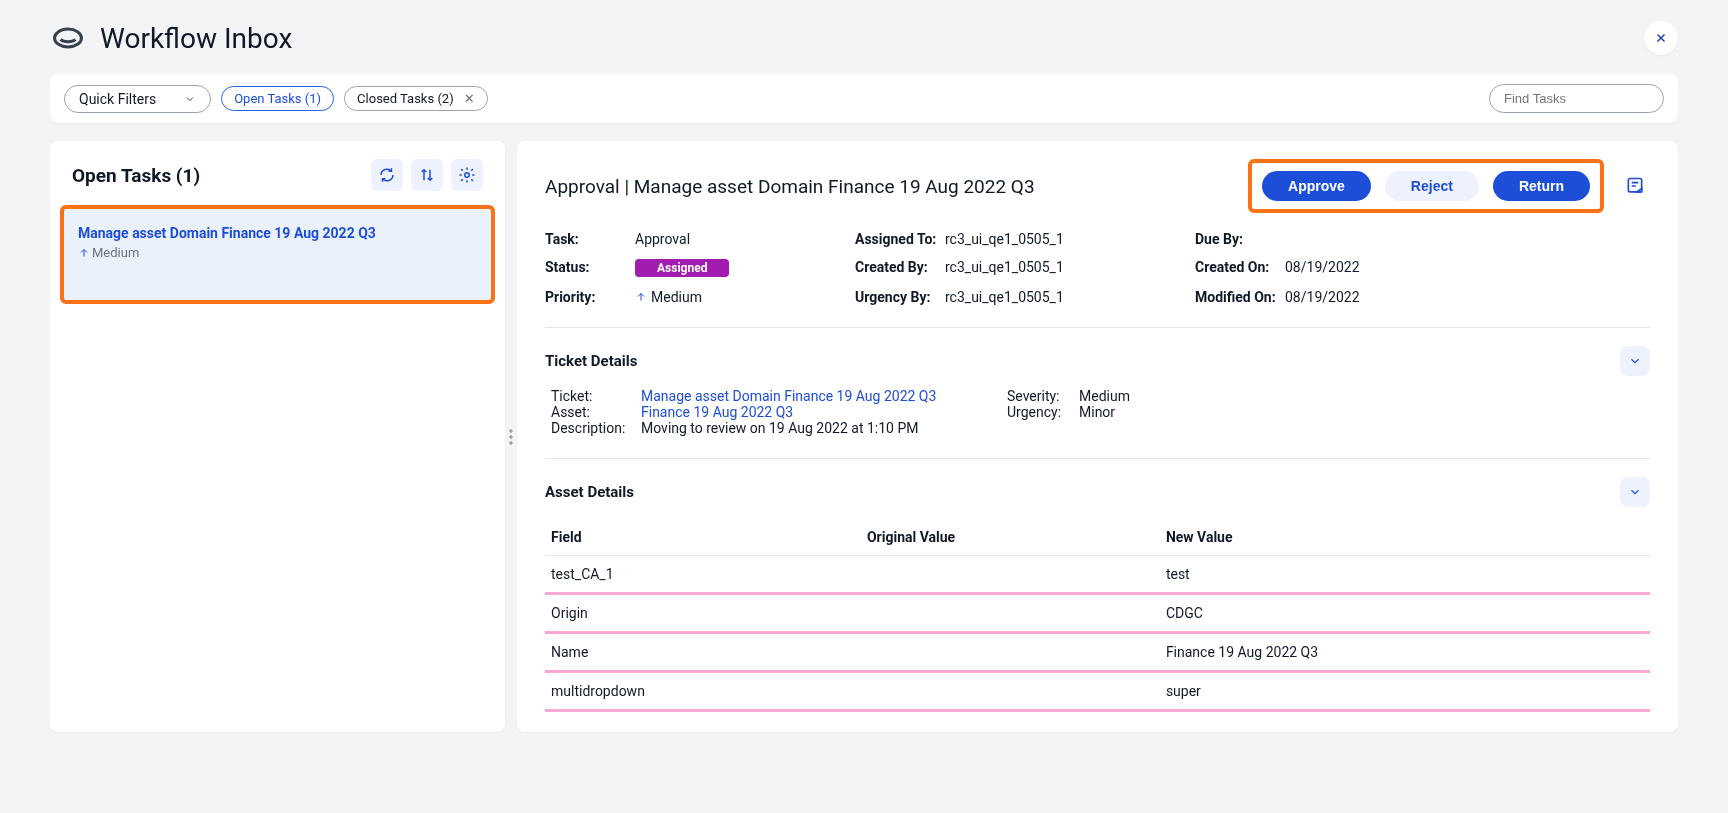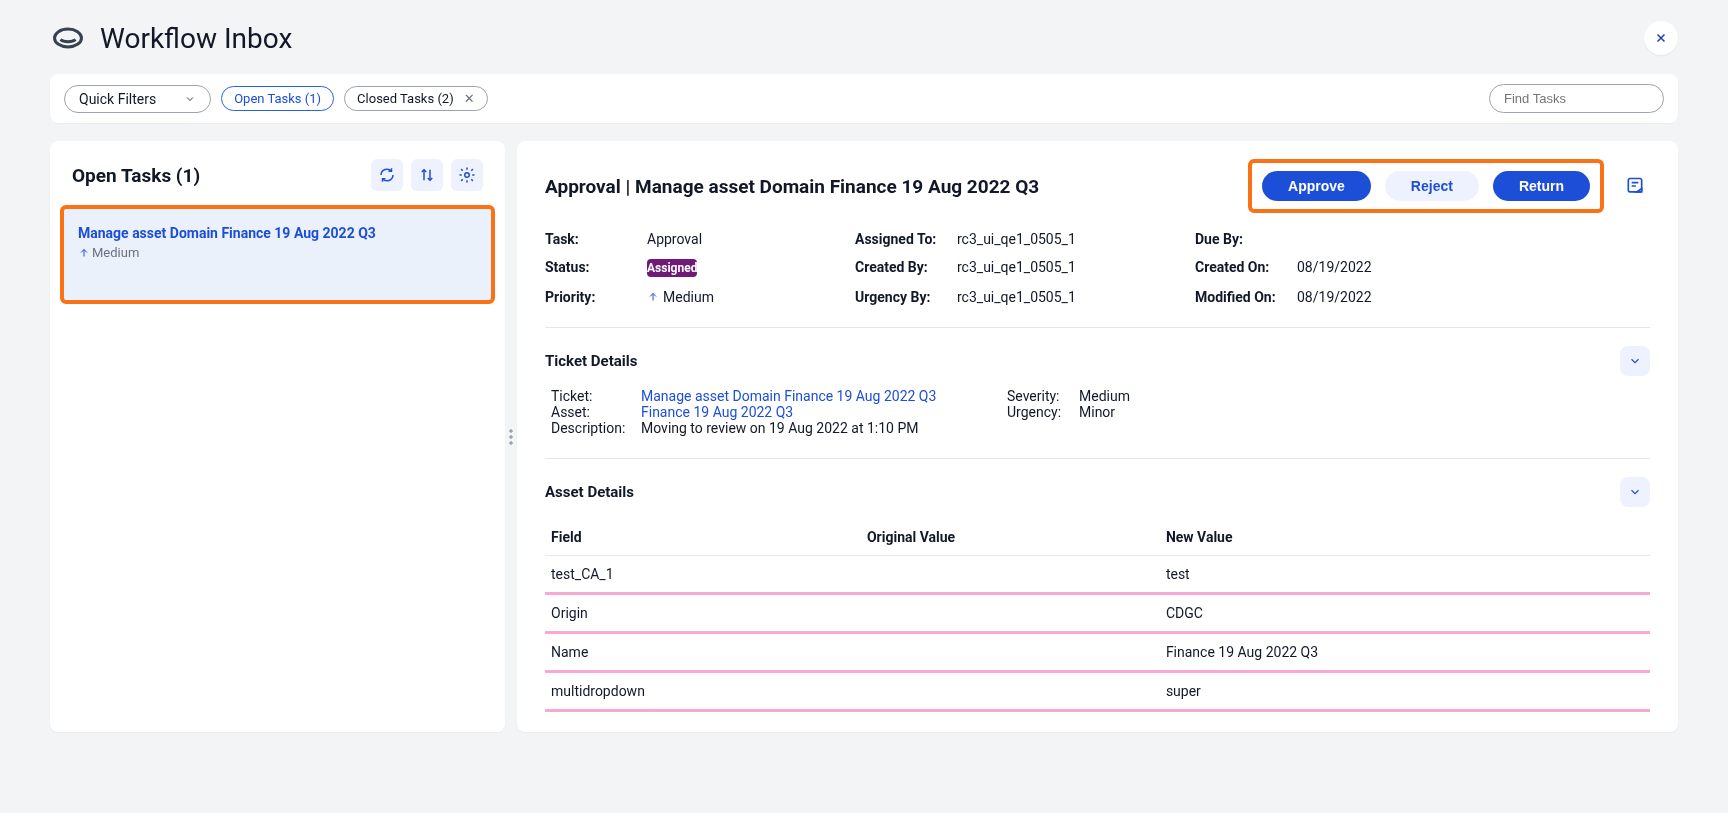--- a/index.html
+++ b/index.html
@@ -28,36 +28,36 @@
   .icon-btn svg { width:18px; height:18px; stroke:#1d4ed8; fill:none;}
   .task-card { margin:0 10px; border:4px solid #f97316; border-radius:6px; padding:16px 14px 40px 14px; background:#eaf1fb; cursor:pointer;}
   .task-card-title { color:#1d4ed8; font-weight:700; font-size:14px; margin-bottom:4px;}
   .priority-row { display:flex; align-items:center; gap:2px; color:#6b7280; font-size:13px;}
   .priority-row svg { width:12px; height:12px; stroke:#1d4ed8;}
   .gutter { display:flex; align-items:center; justify-content:center;}
   .gutter svg { width:6px; stroke:#9ca3af; fill:#9ca3af;}
   .right-panel { padding:0; position:relative; }
   .right-inner { padding:18px 0 0 0; }
   .right-head { display:flex; align-items:center; padding:0 28px 16px 28px; gap:14px;}
-  .right-title { font-size:19px; font-weight:700; flex:1;}
+  .right-title { font-size:19px; font-weight:400; flex:1;}
   .action-group { display:flex; gap:14px; border:4px solid #f97316; border-radius:6px; padding:8px 10px;}
   .btn { border-radius:18px; padding:7px 26px; font-size:14px; font-weight:700; border:none; cursor:pointer;}
   .btn.primary { background:#1d4ed8; color:#fff;}
   .btn.light { background:#eef2ff; color:#1d4ed8;}
   .side-icon { width:30px; height:30px; border-radius:6px; display:flex; align-items:center; justify-content:center; margin-left:2px;}
   .side-icon svg{ width:20px; height:20px; stroke:#1d4ed8; fill:none;}
   .right-scroll { overflow-y:auto; max-height:560px; padding:0 28px 20px 28px;}
   .right-scroll::-webkit-scrollbar { width:10px;}
   .right-scroll::-webkit-scrollbar-thumb { background:#9ca3af; border-radius:5px;}
   .right-scroll::-webkit-scrollbar-track { background:transparent;}
   .meta-grid { display:grid; grid-template-columns: 310px 340px 1fr; row-gap:12px; font-size:14px; padding:2px 0 16px 0;}
   .meta-label { font-weight:700; }
-  .meta-pair { display:flex; gap:12px;}
+  .meta-pair { display:flex; }
   .meta-pair .meta-label { min-width:90px;}
-  .badge { background:#701a75; color:#fff; font-size:12px; font-weight:700; padding:2px 0; border-radius:4px;}
+  .badge { background:#a21caf; color:#fff; font-size:12px; font-weight:700; padding:2px 22px; border-radius:4px;}
   .priority-inline { display:flex; align-items:center; gap:4px;}
   .priority-inline svg { width:12px; height:12px; stroke:#1d4ed8;}
   hr.sep { border:none; border-top:1px solid #e5e7eb; margin:6px 0 18px 0;}
   .section-head { display:flex; align-items:center; margin-bottom:12px;}
   .section-title { font-weight:700; font-size:15px;}
   .collapse-btn { margin-left:auto; width:30px; height:30px; border-radius:8px; background:#eef2ff; display:flex; align-items:center; justify-content:center; cursor:pointer;}
   .collapse-btn svg { width:14px; height:14px; stroke:#1d4ed8;}
   .ticket-grid { display:grid; grid-template-columns: 440px 1fr; column-gap:30px; row-gap:6px; font-size:14px; padding:0 0 16px 6px;gap:16px;}
   .tk-row { display:flex; gap:8px;}
   .tk-label { min-width:82px; color:#111827;}

